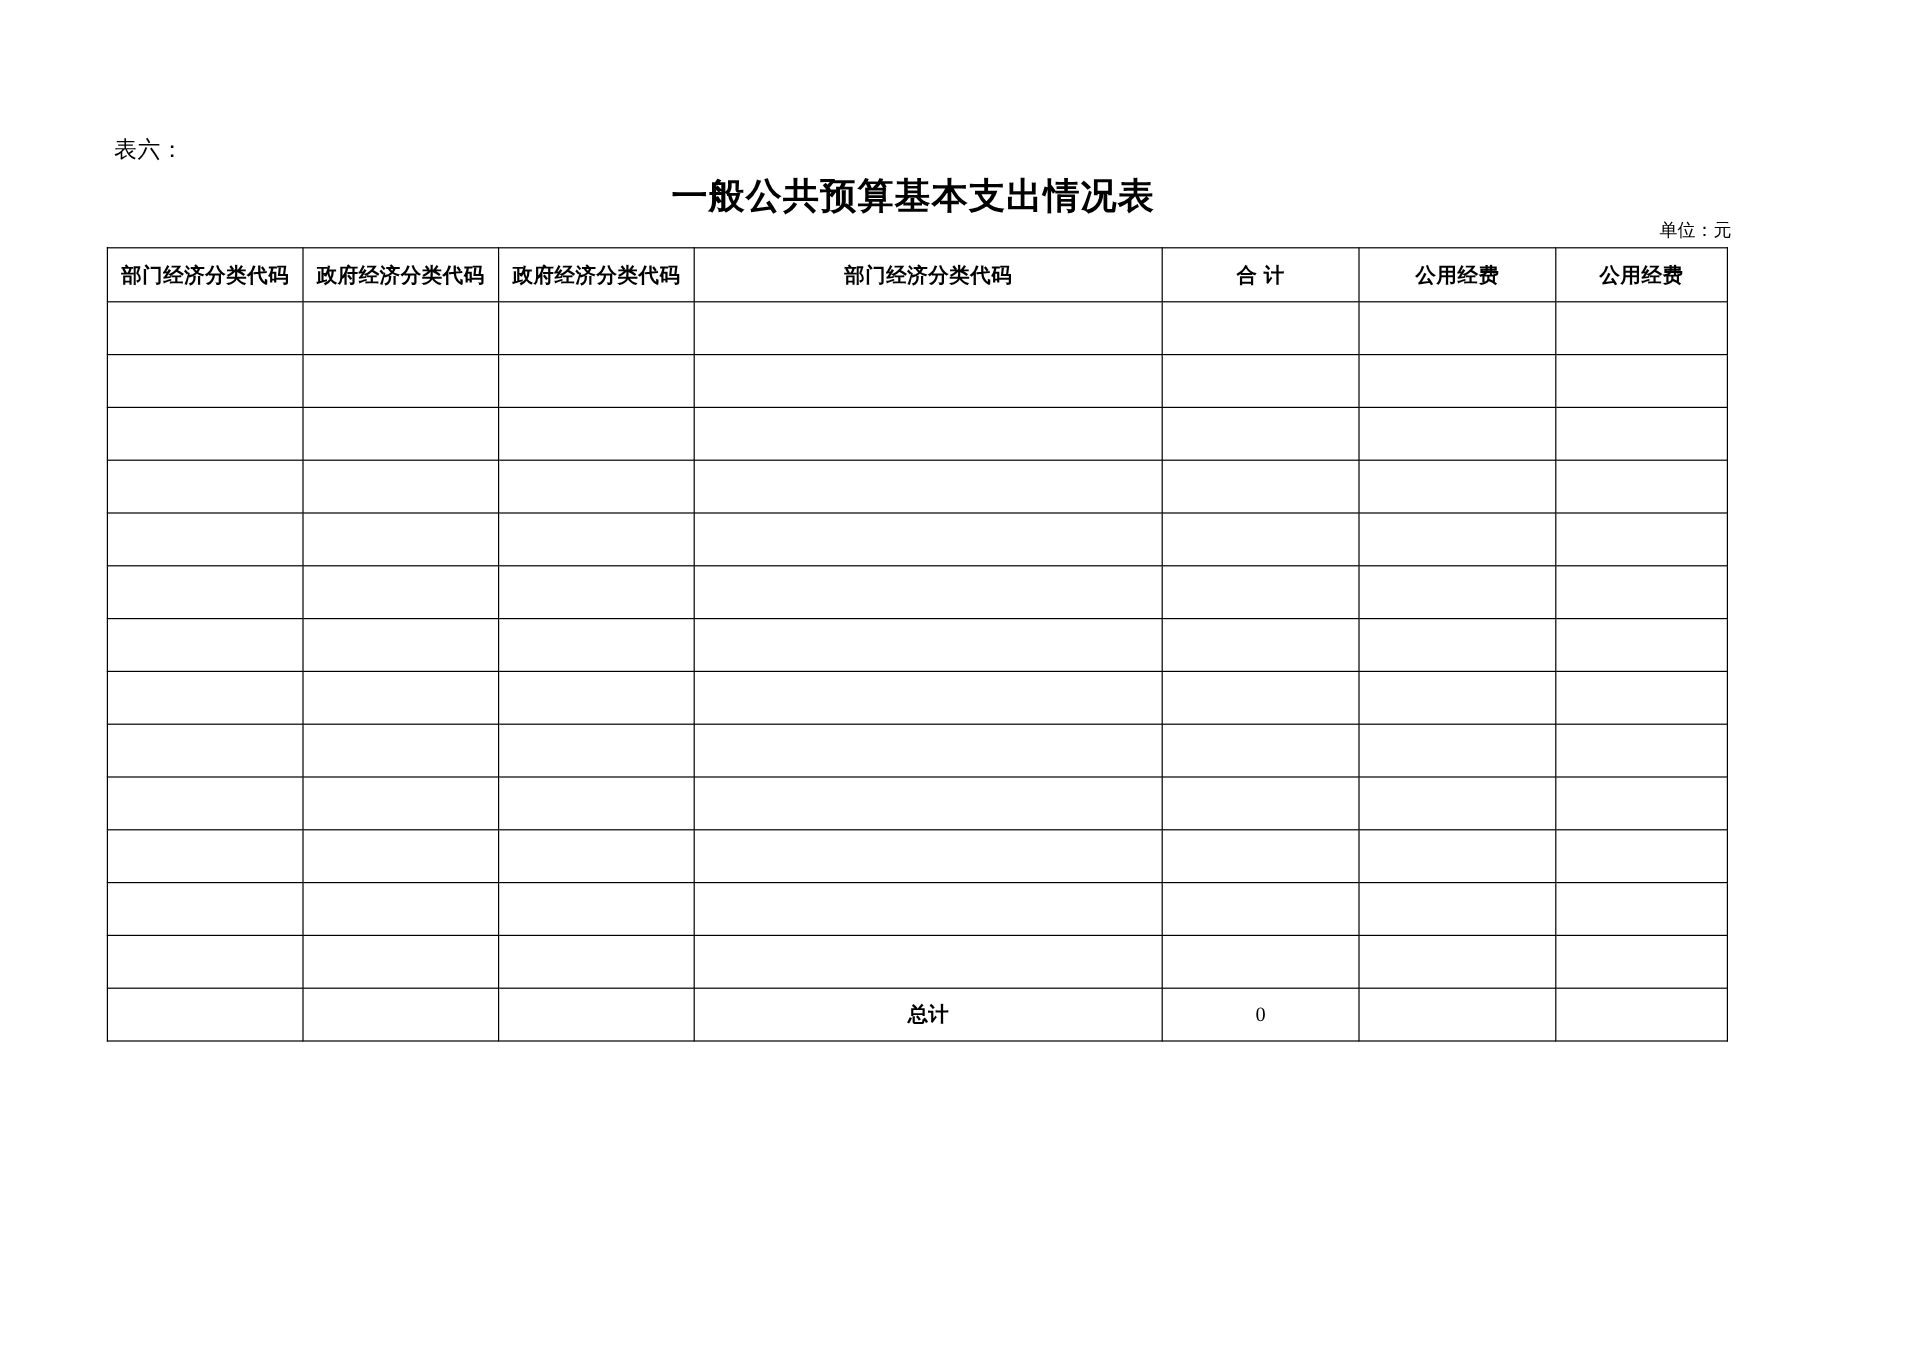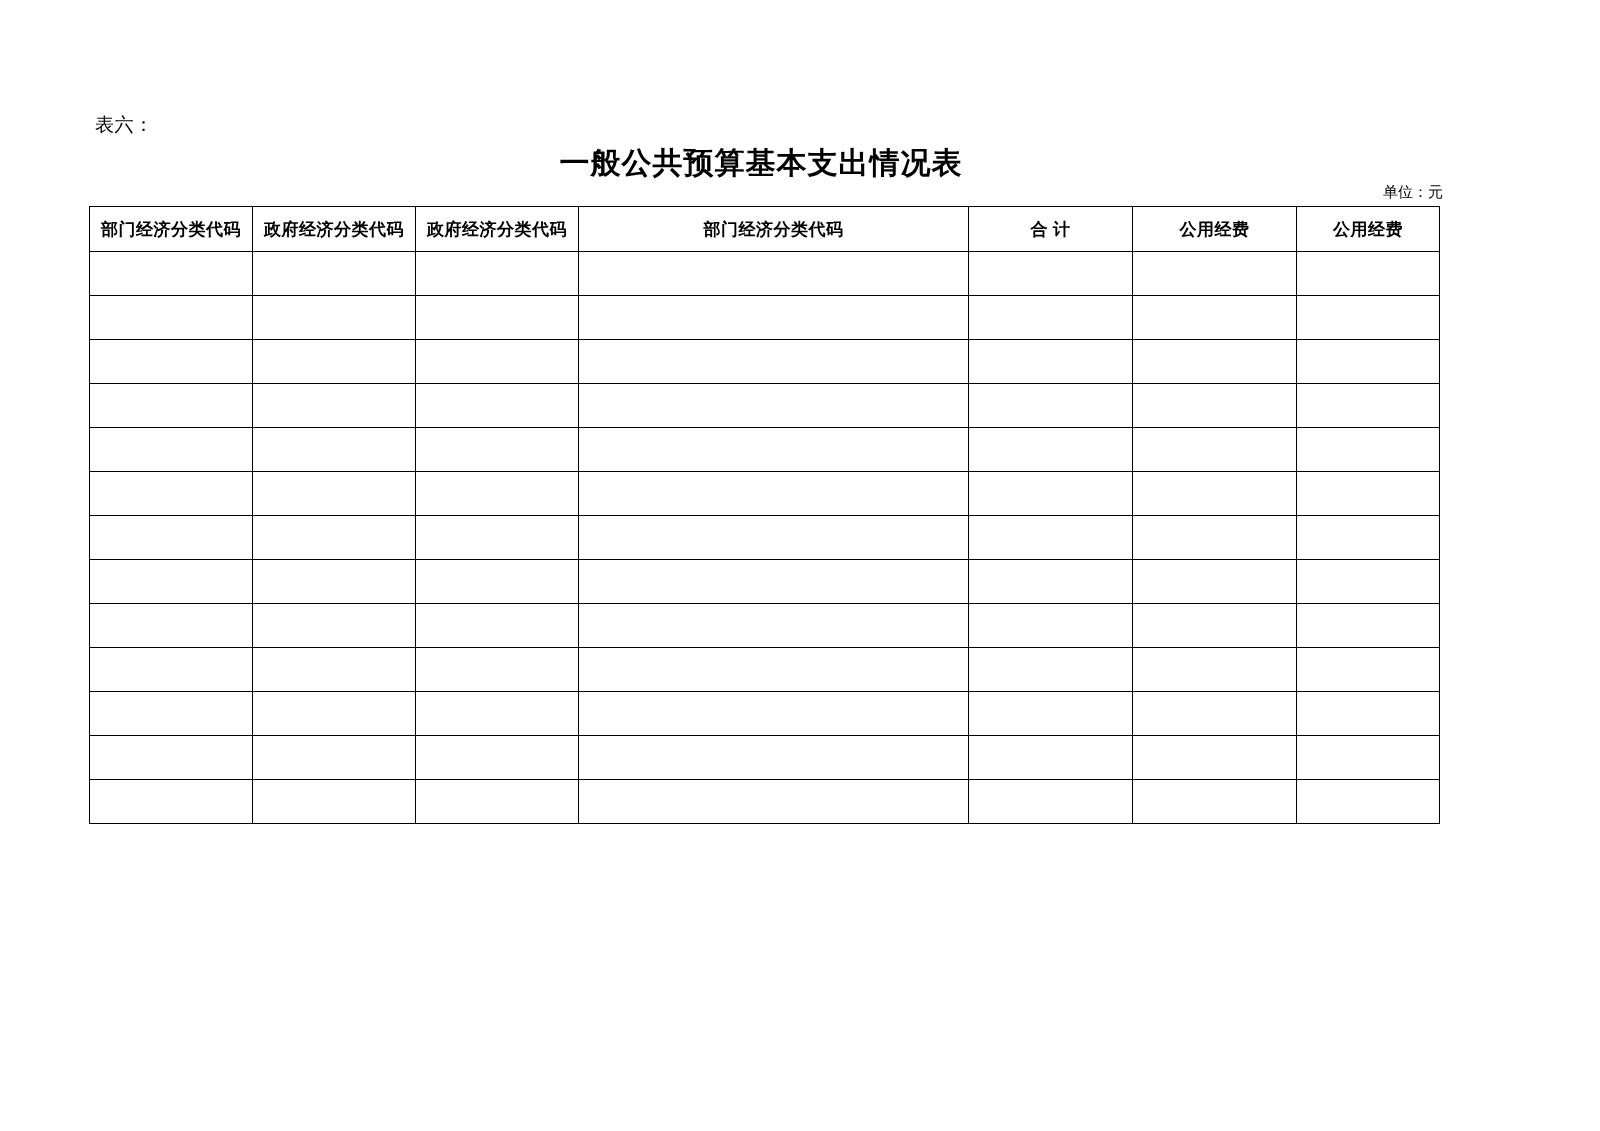--- a/index.html
+++ b/index.html
@@ -241,16 +241,25 @@
       </tr>
       <tr>
         <td></td>
         <td></td>
         <td></td>
         <td></td>
         <td></td>
         <td></td>
         <td></td>
       </tr>
+      <tr class="total-row">
+        <td></td>
+        <td></td>
+        <td></td>
+        <td>总计</td>
+        <td class="total-amount">0</td>
+        <td></td>
+        <td></td>
+      </tr>
     </tbody>
   </table>
 
 </div>
 
 </body></html>

